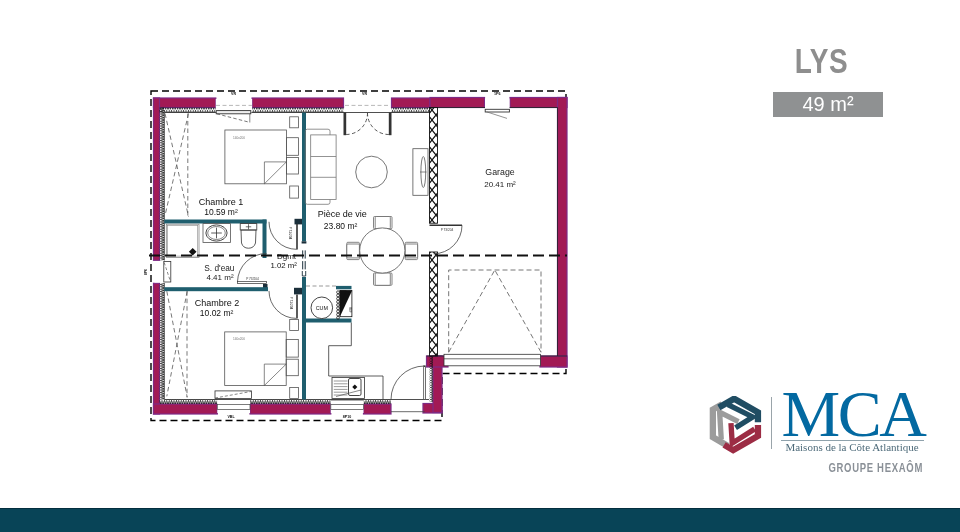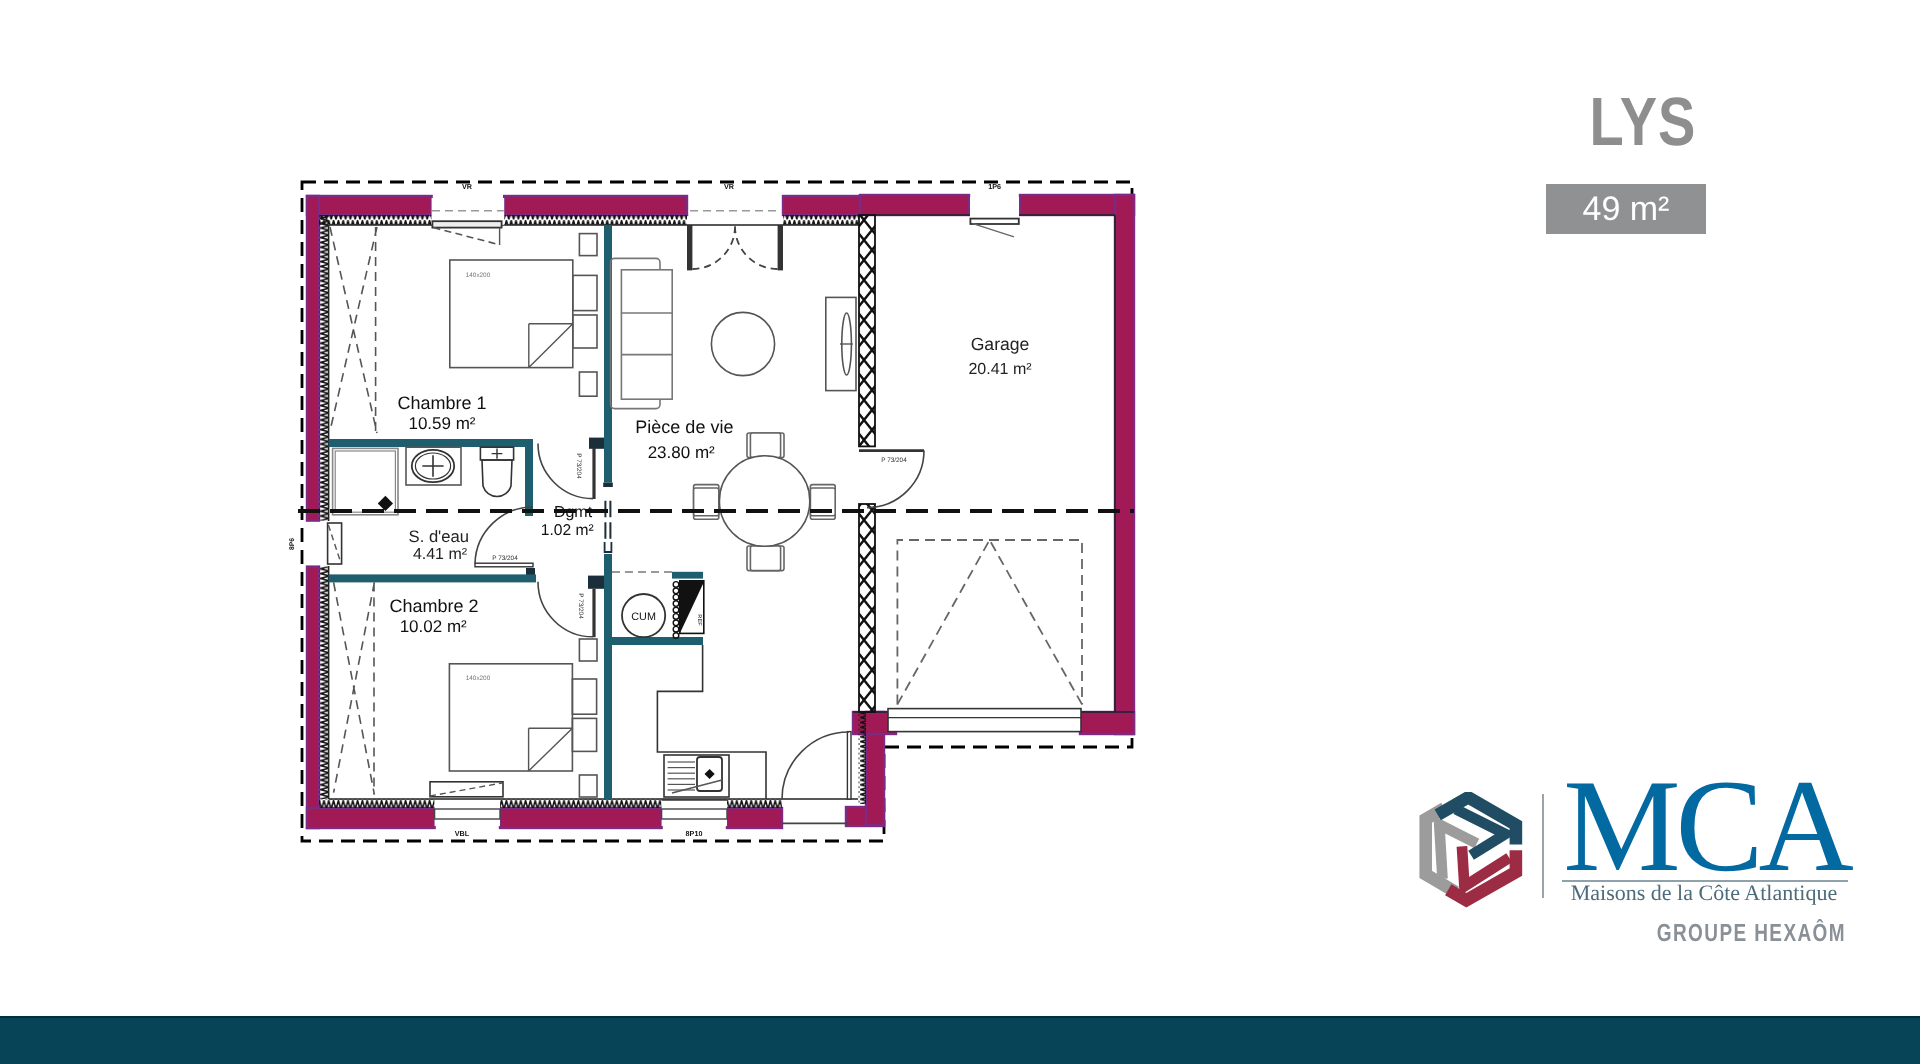--- a/index.html
+++ b/index.html
@@ -5,21 +5,21 @@
   html,body{margin:0;padding:0;}
   body{width:960px;height:532px;background:#ffffff;position:relative;overflow:hidden;
        font-family:"Liberation Sans",sans-serif;}
   .abs{position:absolute;}
 </style>
 </head>
 <body>
 
 <div class="abs" style="left:770px;top:42px;width:103px;text-align:center;font-size:28px;font-weight:bold;color:#8e8e8e;letter-spacing:0.5px;transform:scaleY(1.22);transform-origin:50% 0;">LYS</div>
 
-<div class="abs" style="left:773px;top:92px;width:80px;height:25px;background:#8f9192;color:#ffffff;font-size:17px;text-align:center;line-height:25px;">49&nbsp;m²</div>
+<div class="abs" style="left:773px;top:92px;width:110px;height:25px;background:#8f9192;color:#ffffff;font-size:20px;text-align:center;line-height:25px;">49&nbsp;m²</div>
 
 <svg class="abs" style="left:138px;top:82px;" width="448" height="352" viewBox="138 82 448 352">
 <defs>
   <pattern id="zzh" width="2.4" height="5" patternUnits="userSpaceOnUse">
     <path d="M0,4.7 L1.2,0.3 L2.4,4.7" fill="none" stroke="#111" stroke-width="0.8"></path>
   </pattern>
   <pattern id="zzv" width="5" height="2.4" patternUnits="userSpaceOnUse">
     <path d="M4.7,0 L0.3,1.2 L4.7,2.4" fill="none" stroke="#111" stroke-width="0.8"></path>
   </pattern>
   <pattern id="xh" width="8" height="10" patternUnits="userSpaceOnUse">

